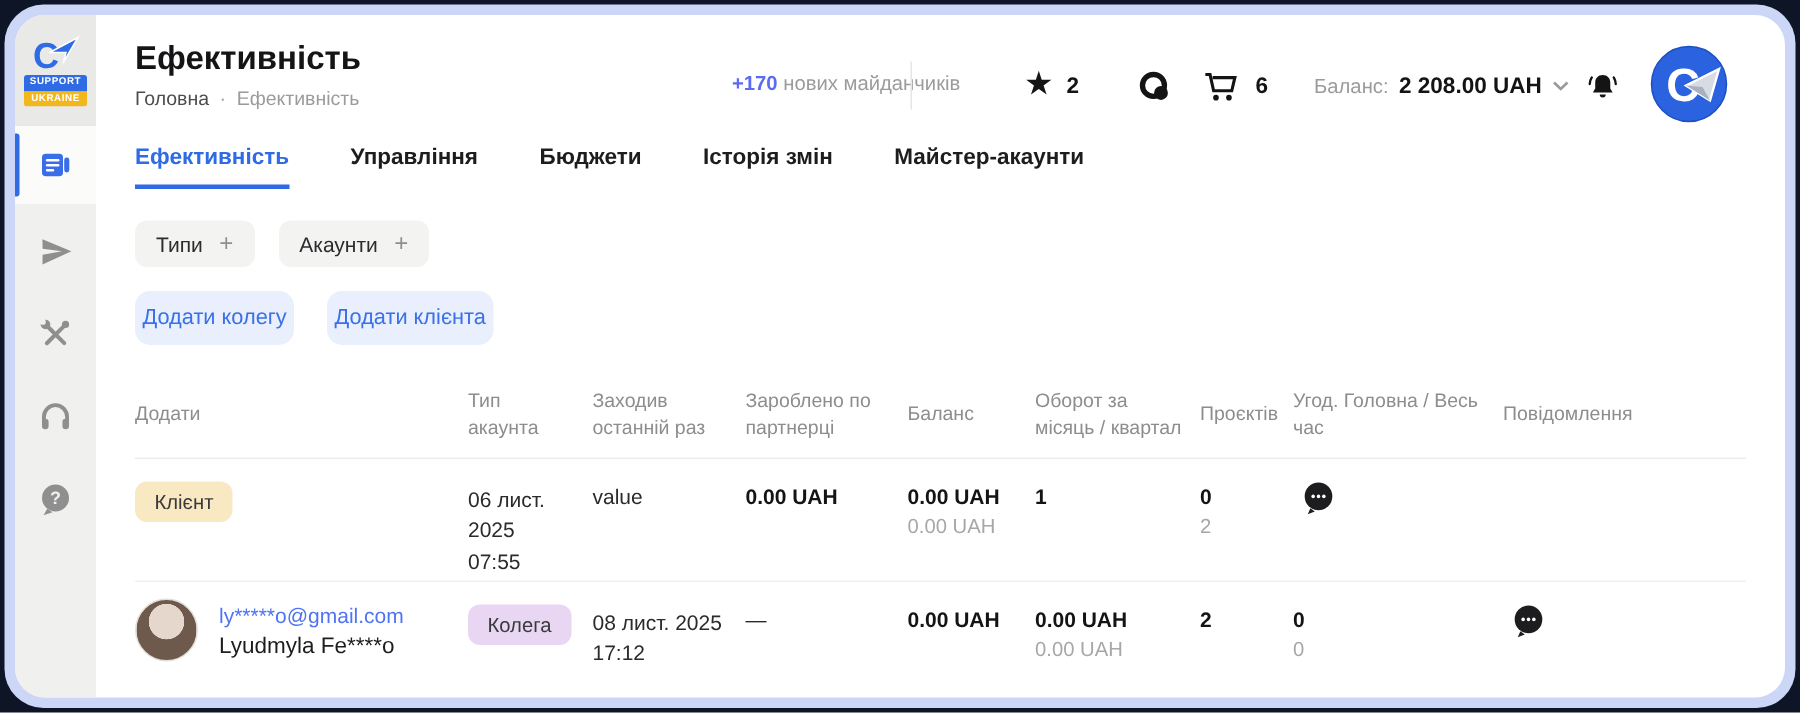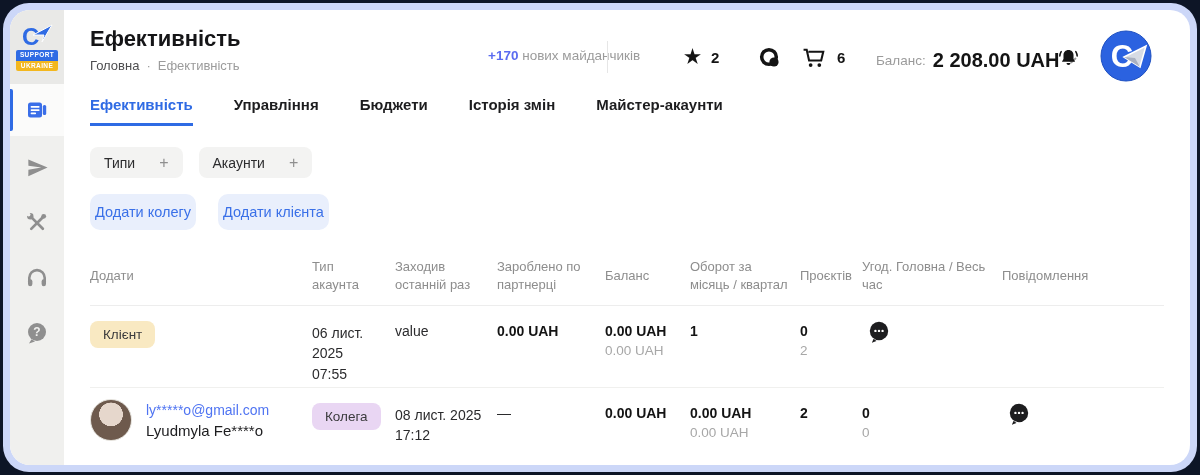--- a/index.html
+++ b/index.html
@@ -39,32 +39,32 @@
   .new-platforms { position:absolute; left:424px; top:38px; font-size:13.5px; color:#9b9b9b; }
   .new-platforms .np-count { color:#5b6cf0; font-weight:bold; }
   .v-divider { position:absolute; left:543px; top:31px; width:1px; height:32px; background:#e6e6e6; }
   .stat { position:absolute; top:36px; display:flex; align-items:center; gap:10px; font-size:15px; font-weight:bold; color:#141414; cursor:pointer; }
   .stat-star { left:620px; }
   .stat-chat { left:694px; }
   .stat-cart { left:738px; }
   .star-glyph { font-size:19px; line-height:22px; color:#141414; }
   .balance { position:absolute; left:812px; top:39px; display:flex; align-items:center; gap:7px; cursor:pointer; }
   .balance .b-label { font-size:13.5px; color:#9b9b9b; }
-  .balance .b-value { font-size:20px; font-weight:bold; color:#141414; }
+  .balance .b-value { font-size:15px; font-weight:bold; color:#141414; }
   .bell-wrap { position:absolute; left:992px; top:35px; }
   .corner-logo { position:absolute; left:1036px; top:20px; width:52px; height:52px; cursor:pointer; }
 
   
   .tabs { display:flex; gap:41px; margin:6px 0 0 26px; }
   .tab { font-size:15px; font-weight:bold; color:#1d1d1f; padding-bottom:10px; cursor:pointer; border-bottom:3px solid transparent; }
   .tab.active { color:#2f6be4; border-bottom-color:#2f6be4; }
 
   
   .chips { display:flex; gap:16px; margin:21px 0 0 26px; }
-  .chip { background:#f3f3f2; border-radius:8px; height:31px; padding:0 14px; display:flex; align-items:center; gap:24px; font-size:14px; color:#2c2c2e; cursor:pointer; }
+  .chip { background:#f3f3f2; border-radius:8px; height:31px; padding:0 14px; display:flex; align-items:center; gap:11px; font-size:14px; color:#2c2c2e; cursor:pointer; }
   .chip .plus { color:#8f8f8f; font-size:16px; }
   .actions { display:flex; gap:22px; margin:16px 0 0 26px; }
   .btn { background:#e9effc; color:#3a70e8; border:none; border-radius:10px; height:36px; padding:0 5px; font-size:14.5px; font-family:"Liberation Sans", sans-serif; cursor:pointer; }
 
   
   .table { margin:28px 26px 0 26px; }
   .tgrid { display:grid; grid-template-columns:222px 83px 102px 108px 85px 110px 62px 140px 1fr; column-gap:0; }
   .thead { border-bottom:1px solid #ededed; padding-bottom:12px; }
   .th { font-size:13px; color:#8d8d8d; line-height:1.35; padding-right:12px; align-self:center; }
   .trow { border-bottom:1px solid #f0f0ee; height:82px; align-items:start; }

